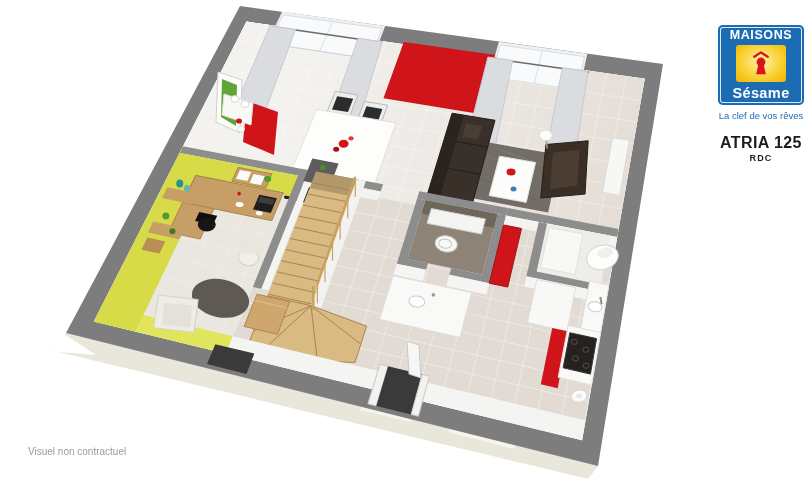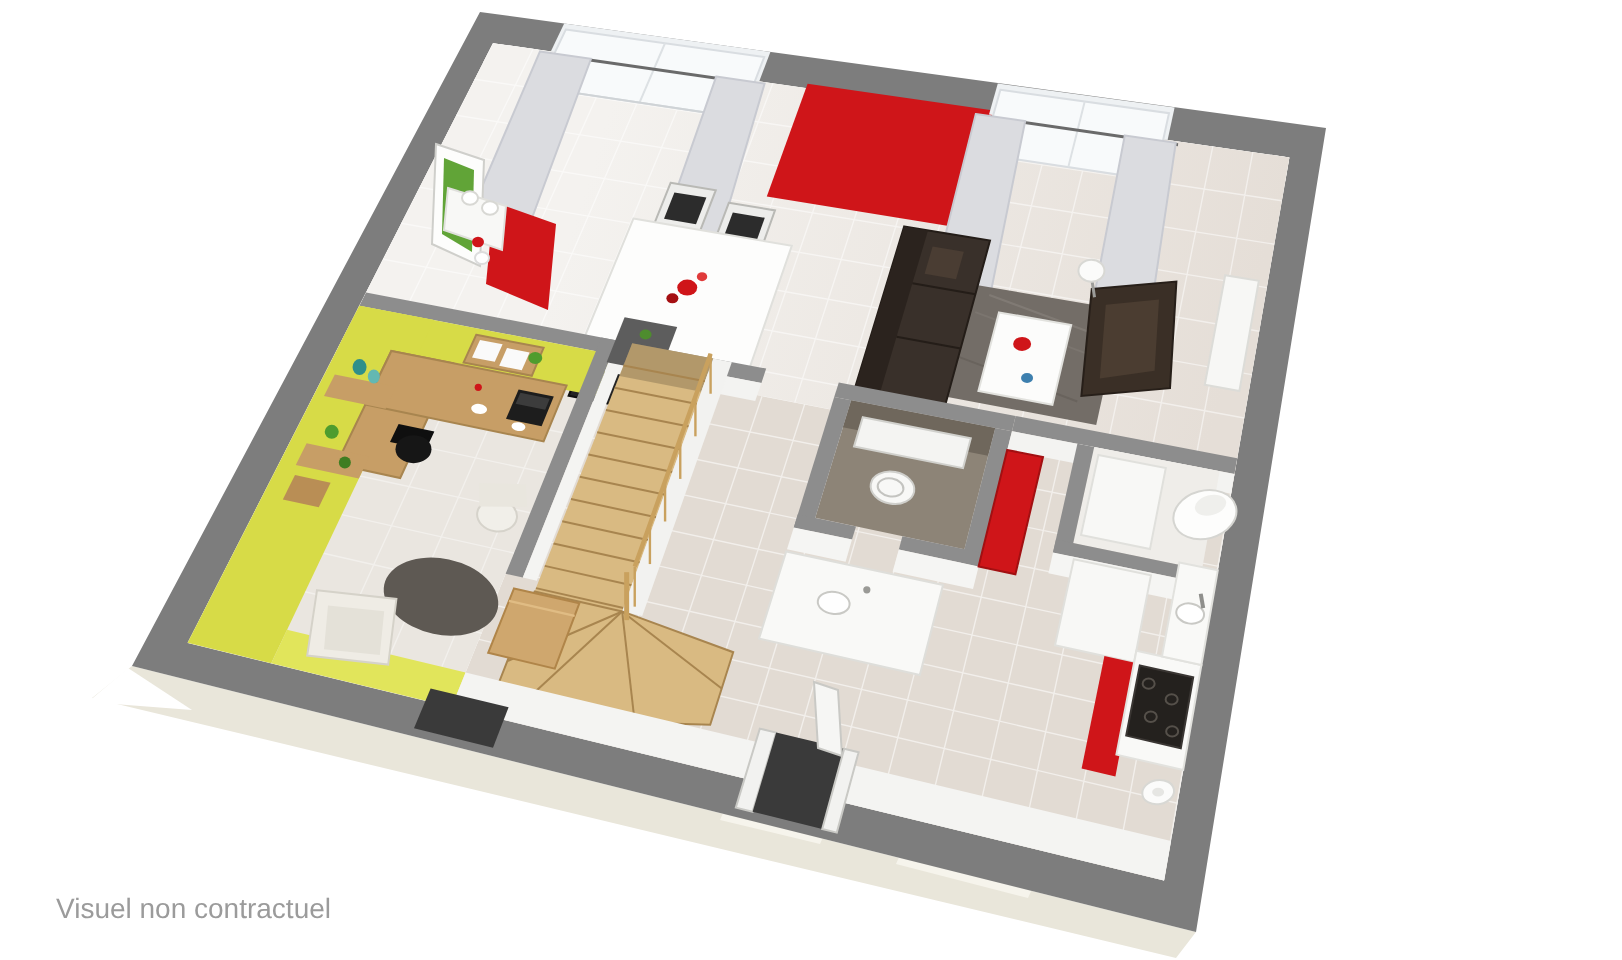--- a/index.html
+++ b/index.html
@@ -11,21 +11,21 @@
     display:flex;flex-direction:column;align-items:center;justify-content:space-between;
     padding:4px 0 3px;box-sizing:border-box;}
   .maisons{color:#fff;font-weight:bold;font-size:12.5px;letter-spacing:.6px;line-height:1;}
   .keybox{width:50px;height:37px;border-radius:3px;
     background:radial-gradient(ellipse at 50% 45%, #fff3a6 0%, #f7ca1d 68%, #eeb212 100%);
     display:flex;align-items:center;justify-content:center;}
   .sesame{color:#fff;font-weight:bold;font-size:14.5px;letter-spacing:.4px;line-height:1.1;}
   .tagline{color:#1c6cb3;font-size:9.5px;margin-top:5px;width:100px;margin-left:-6px;white-space:nowrap;}
   .model{margin-top:13px;font-size:16px;font-weight:bold;color:#1d1d1b;letter-spacing:.4px;}
   .level{font-size:9px;font-weight:bold;color:#1d1d1b;letter-spacing:1.2px;margin-top:1px;}
-  .disclaimer{position:absolute;left:28px;top:446px;font-size:14px;color:#9b9b9b;}
+  .disclaimer{position:absolute;left:28px;top:446px;font-size:10px;color:#9b9b9b;}
 </style>
 </head>
 <body>
 
 <div class="stage">
 
   <svg class="plan" id="plan" width="811" height="480" viewBox="0 0 811 480">
     <defs>
       <linearGradient id="fg" gradientUnits="userSpaceOnUse" x1="300" y1="70" x2="620" y2="170">
         <stop offset="0" stop-color="#f4f2ef"></stop>
@@ -202,15 +202,31 @@
       <polygon points="164.0,302.7 192.1,305.6 189.9,327.5 162.0,324.6" fill="#e4e1d8" stroke="none" stroke-width="1"></polygon>
       <polygon points="257.0,294.2 289.7,301.6 277.4,334.3 244.1,326.4" fill="#cfa76e" stroke="#b08549" stroke-width="1"></polygon>
       <line x1="254.48999999999998" y1="300.4488" x2="287.315" y2="307.96279999999996" stroke="#e0bc84" stroke-width="1.2"></line>
       <polygon points="379.9,364.3 388.1,366.3 376.3,405.9 367.9,403.8" fill="#f2f2f0" stroke="#c9c9c5" stroke-width="1"></polygon>
       <polygon points="388.1,366.3 422.1,374.4 411.1,414.5 376.3,405.9" fill="#3a3a3a" stroke="none" stroke-width="1"></polygon>
       <polygon points="422.1,374.4 429.3,376.1 418.4,416.3 411.1,414.5" fill="#f2f2f0" stroke="#c9c9c5" stroke-width="1"></polygon>
       <polygon points="407.0,341.0 419.0,345.0 421.0,378.0 409.0,374.0" fill="#f6f6f4" stroke="#c9c9c5" stroke-width="1"></polygon>
       <polygon points="215.3,344.2 254.3,353.6 246.5,373.9 207.0,364.1" fill="#3a3a3a" stroke="none" stroke-width="1"></polygon>
     </svg>
 
+  <div class="brand">
+    <div class="logo-sq">
+      <div class="maisons">MAISONS</div>
+      <div class="keybox">
+        <svg width="30" height="29" viewBox="0 0 30 30">
+          <polyline points="8,8 15,3.5 22,8" fill="none" stroke="#d9121b" stroke-width="2.4" stroke-linecap="round" stroke-linejoin="round"></polyline>
+          <circle cx="15" cy="13.5" r="4.6" fill="#d9121b"></circle>
+          <path d="M12.2 16.5 L17.8 16.5 L20 26 L10 26 Z" fill="#d9121b"></path>
+        </svg>
+      </div>
+      <div class="sesame">Sésame</div>
+    </div>
+    <div class="tagline">La clef de vos rêves</div>
+    <div class="model">ATRIA 125</div>
+    <div class="level">RDC</div>
+  </div>
 
   <div class="disclaimer">Visuel non contractuel</div>
 </div>
 
 </body></html>

